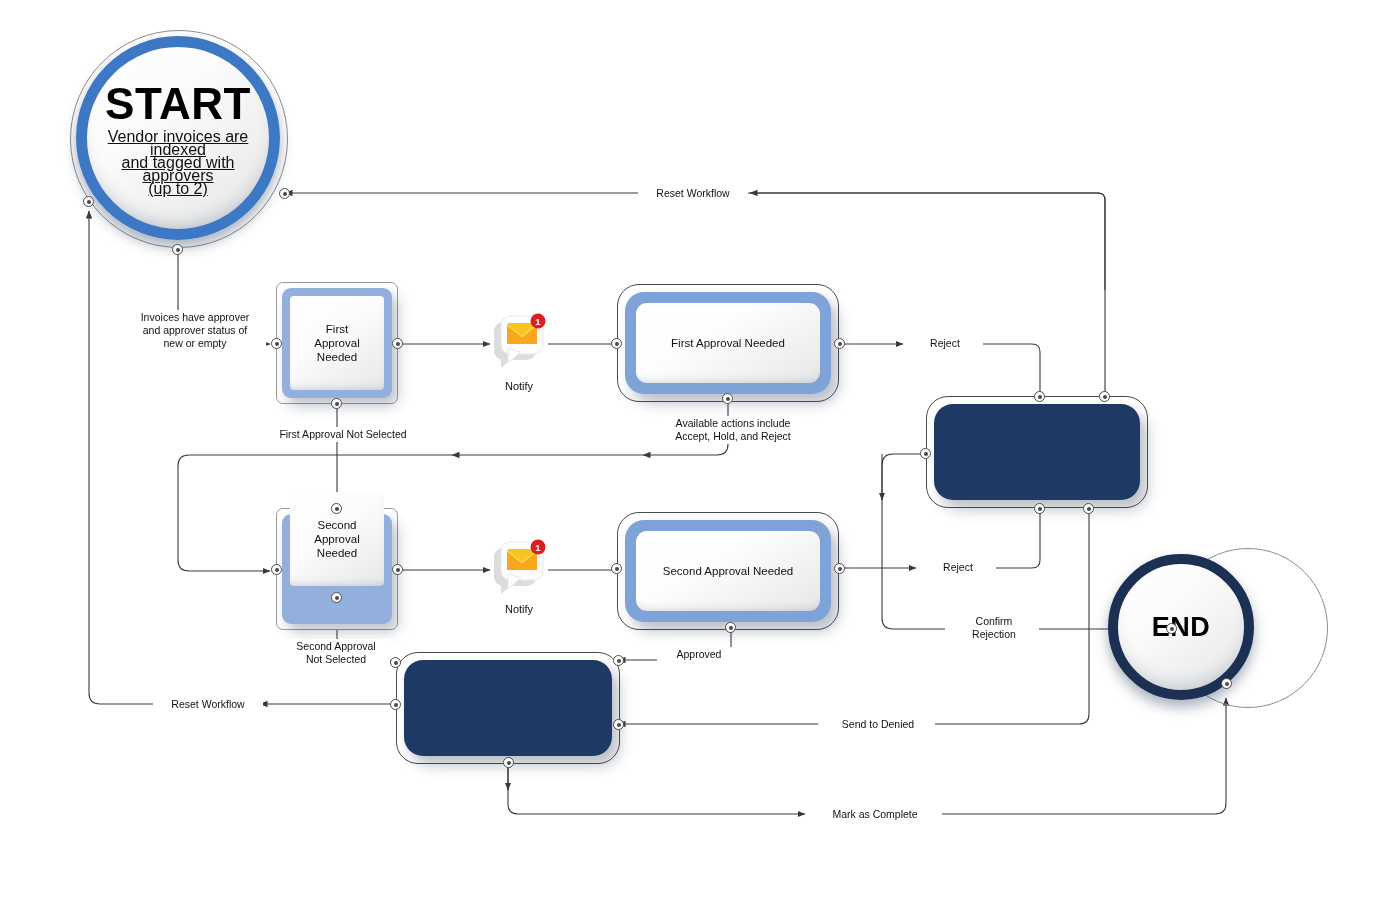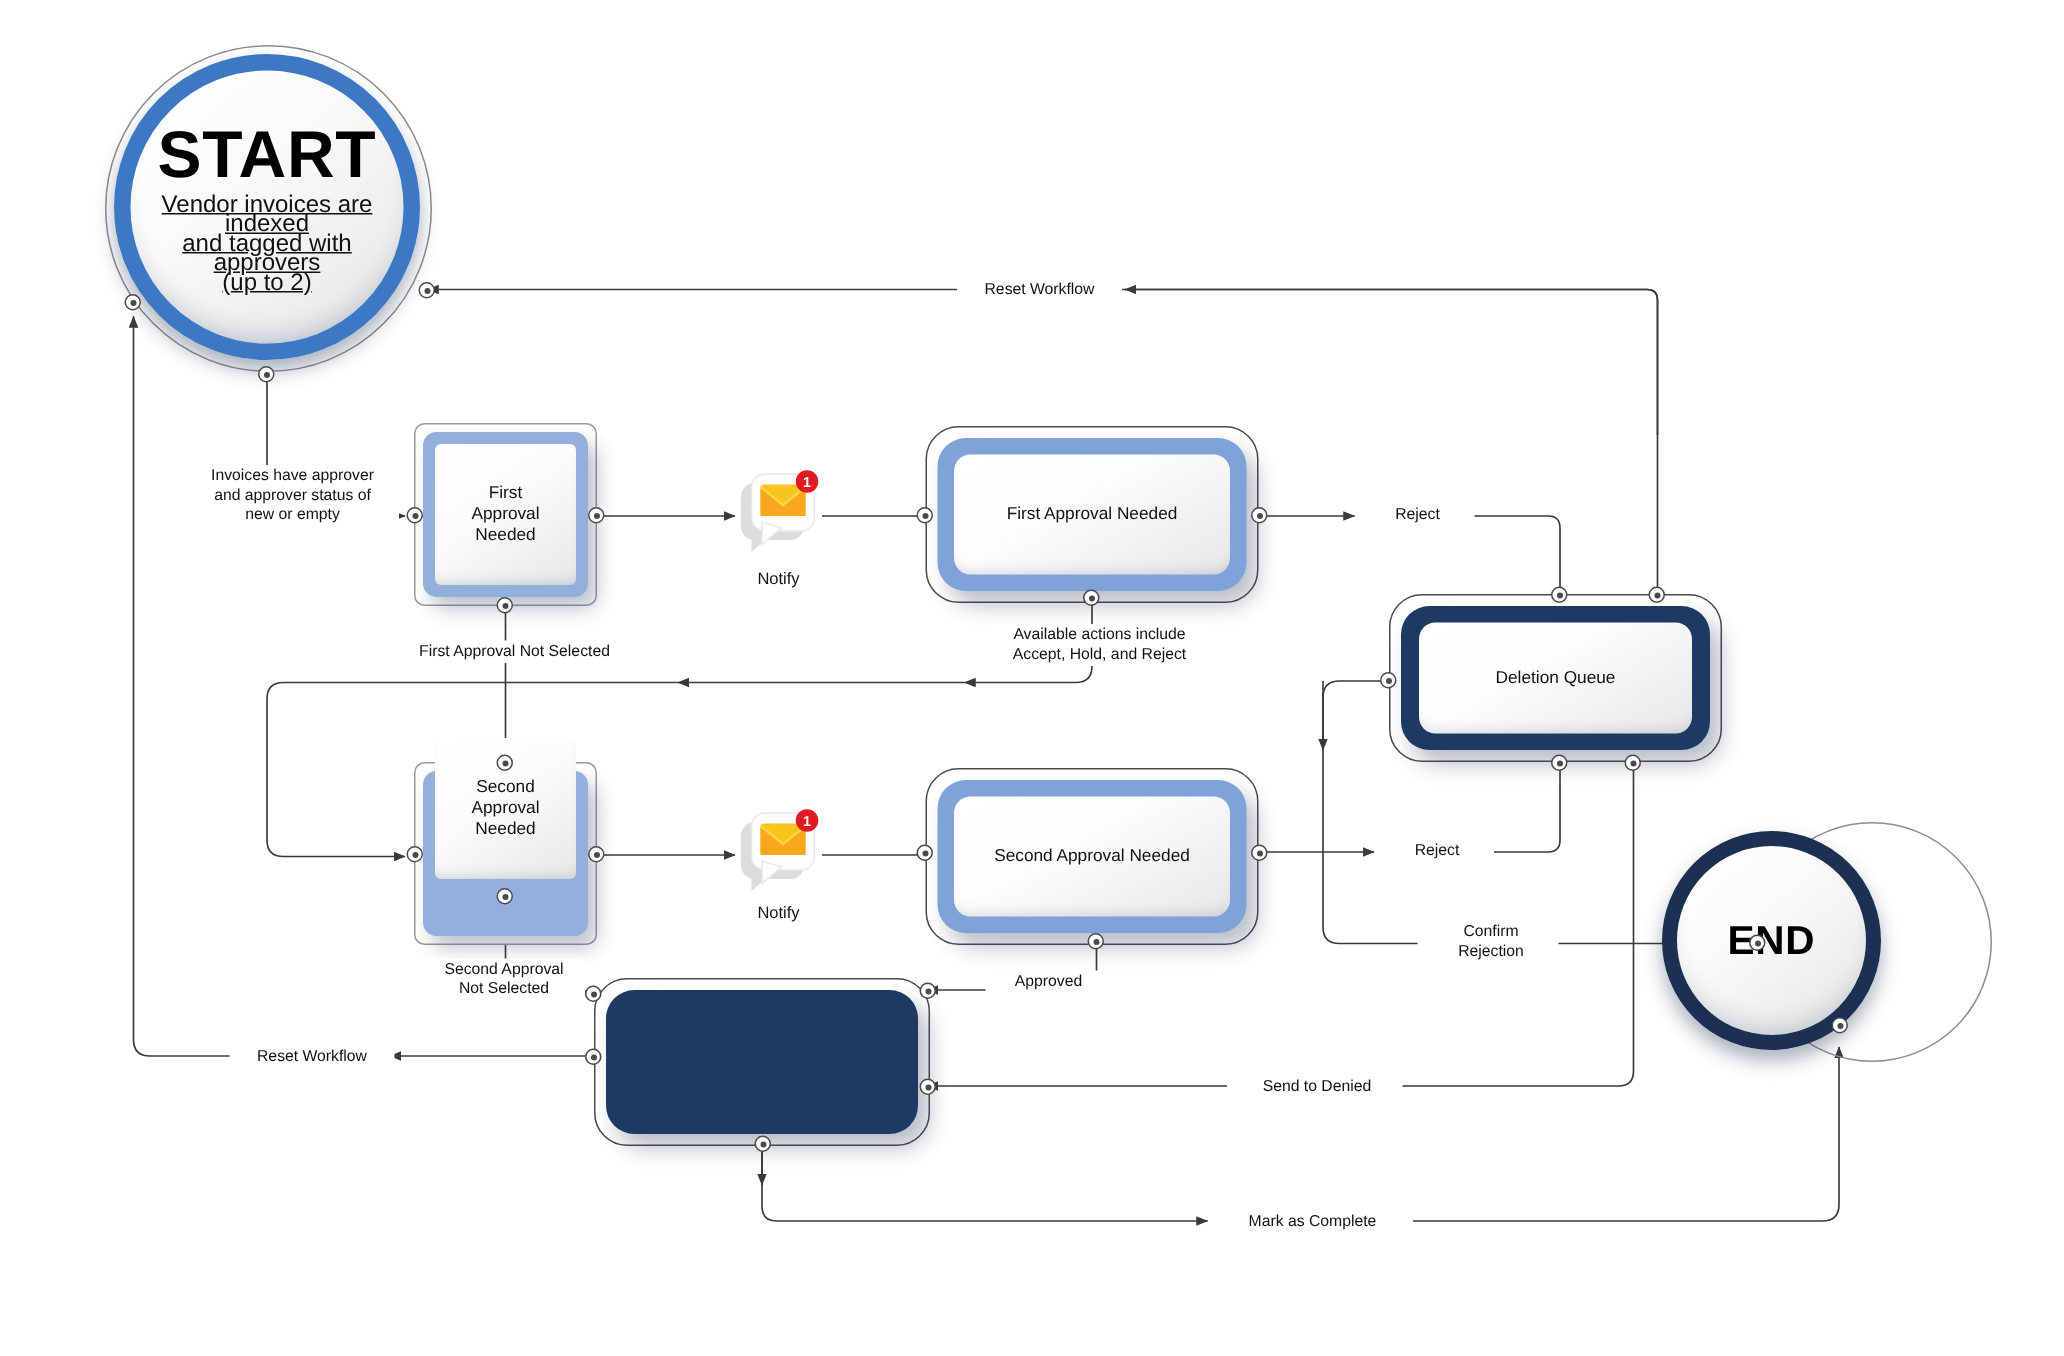--- a/index.html
+++ b/index.html
@@ -242,21 +242,20 @@
 
   <div class="rr-frame" style="left:617px;top:512px;width:222px;height:118px;"></div>
   <div class="rr-band blue" style="left:625px;top:520px;width:206px;height:102px;"></div>
   <div class="rr-face node" style="left:636px;top:531px;width:184px;height:80px;">Second Approval Needed</div>
   <div class="port" style="left:611px;top:563px;"></div>
   <div class="port" style="left:834px;top:563px;"></div>
   <div class="port" style="left:725px;top:622px;"></div>
 
   <div class="rr-frame" style="left:926px;top:396px;width:222px;height:112px;"></div>
   <div class="rr-band navy" style="left:934px;top:404px;width:206px;height:96px;"></div>
-  <div class="rr-face node" style="left:946px;top:415px;width:182px;height:74px;">Deletion Queue</div>
   <div class="port" style="left:920px;top:448px;"></div>
   <div class="port" style="left:1034px;top:391px;"></div>
   <div class="port" style="left:1099px;top:391px;"></div>
   <div class="port" style="left:1034px;top:503px;"></div>
   <div class="port" style="left:1083px;top:503px;"></div>
 
   <div class="rr-frame" style="left:396px;top:652px;width:224px;height:112px;"></div>
   <div class="rr-band navy" style="left:404px;top:660px;width:208px;height:96px;"></div>
   <div class="port" style="left:390px;top:657px;"></div>
   <div class="port" style="left:390px;top:699px;"></div>

